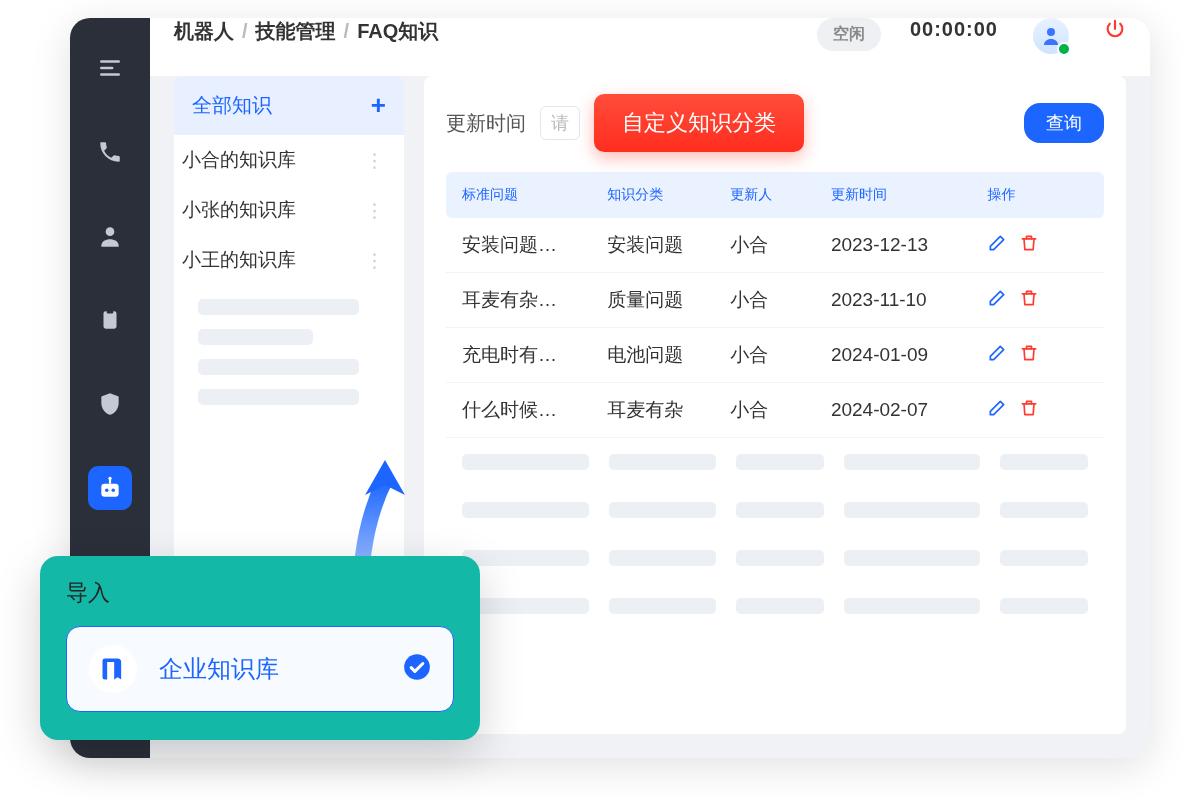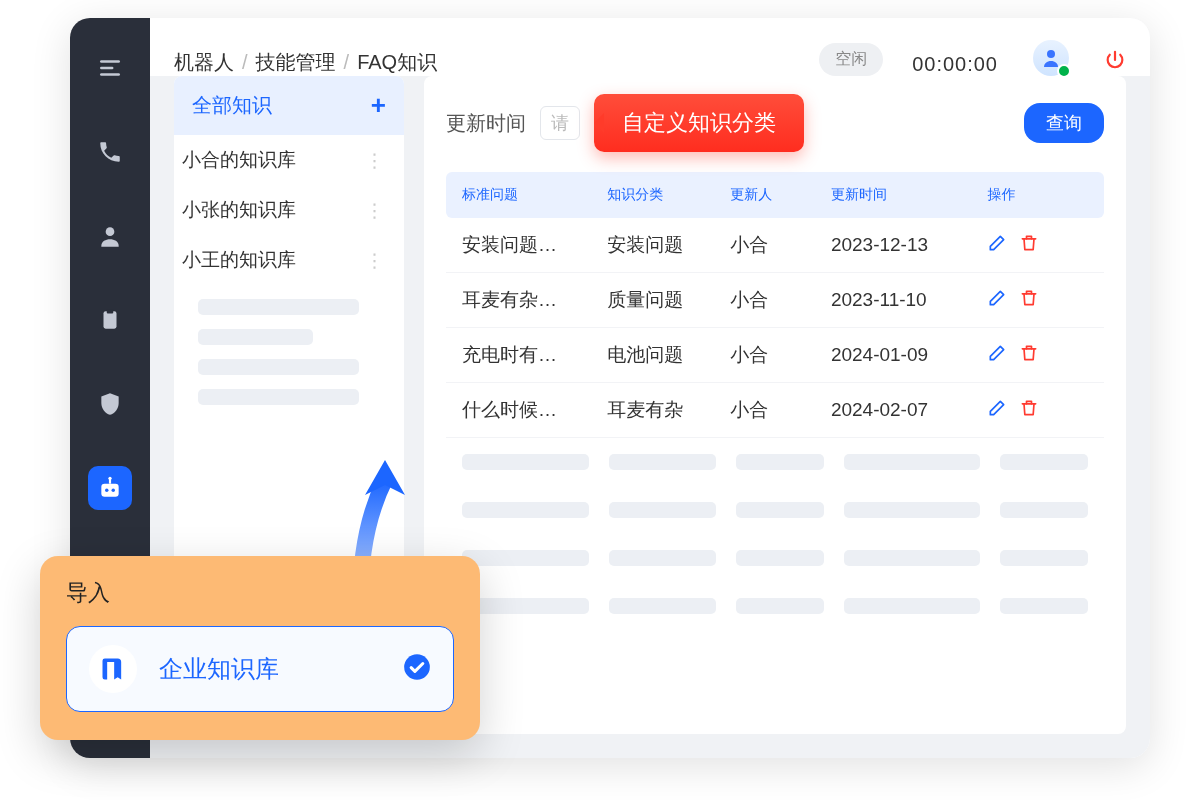--- a/index.html
+++ b/index.html
@@ -10,21 +10,21 @@
 
 .sidebar { width: 80px; background: #2a2f3a; display: flex; flex-direction: column; align-items: center; padding-top: 28px; gap: 40px; }
 .sidebar-icon { width: 44px; height: 44px; display: flex; align-items: center; justify-content: center; border-radius: 10px; color: #c4c9d4; cursor: pointer; }
 .sidebar-icon.active { background: #1c66ff; color: #fff; }
 .sidebar-icon svg { width: 26px; height: 26px; }
 
 
 .main { flex: 1; display: flex; flex-direction: column; background: #f0f2f5; }
 
 
-.topbar { height: 58px; background: #fff; display: flex; align-items: flex-end; padding: 0 24px; gap: 17px; font-size: 20px; color: #333; }
+.topbar { height: 58px; background: #fff; display: flex; align-items: flex-start; padding: 0 24px; gap: 17px; font-size: 20px; color: #333; font-weight: bold; }
 .breadcrumb { display: flex; align-items: center; gap: 8px; }
 .breadcrumb .sep { color: #bbb; }
 .topbar-spacer { flex: 1; }
 .status-pill { background: #eef0f3; color: #888; font-size: 16px; padding: 6px 16px; border-radius: 18px; }
 .timer { font-size: 20px; color: #333; margin-left: 12px; letter-spacing: 1px; }
 .avatar { width: 36px; height: 36px; border-radius: 50%; background: linear-gradient(#e8f2ff,#cfe4ff); margin-left: 18px; position: relative; display:flex; align-items:center; justify-content:center;}
 .avatar svg{width:24px;height:24px;}
 .avatar .dot { position: absolute; right: -2px; bottom: -2px; width: 14px; height: 14px; background: #00b24a; border: 2px solid #fff; border-radius: 50%; }
 .power-icon { margin-left: 18px; color: #ff3b30; cursor: pointer; }
 .power-icon svg{width:22px;height:22px;}
@@ -62,21 +62,21 @@
 .trow { display:grid; grid-template-columns: 1.3fr 1.1fr 0.9fr 1.4fr 0.9fr; padding: 14px 16px; font-size:19px; color:#333; align-items:center; border-bottom:1px solid #f2f3f6;}
 .trow .ops { display:flex; gap:12px; }
 .op-edit{color:#1c66ff; cursor:pointer;}
 .op-del{color:#ff3b30; cursor:pointer;}
 .op-edit svg,.op-del svg{width:20px;height:20px;}
 .ellip{white-space:nowrap; overflow:hidden; text-overflow:ellipsis;}
 .trow-ghost { display:grid; grid-template-columns: 1.3fr 1.1fr 0.9fr 1.4fr 0.9fr; padding: 16px; gap:20px;}
 .cell-ghost{height:16px; background:#eceff4; border-radius:5px;}
 
 
-.import-pop { position:absolute; left:40px; top:556px; width:440px; background:#fdba74; border-radius:18px; box-shadow:0 14px 45px rgba(0,0,0,0.18); padding:22px 26px 28px; z-index:5;}
+.import-pop { position:absolute; left:40px; top:556px; width:440px; background:#14b8a6; border-radius:18px; box-shadow:0 14px 45px rgba(0,0,0,0.18); padding:22px 26px 28px; z-index:5;}
 .import-title{font-size:22px; color:#222; margin-bottom:18px;}
 .import-item{border:1.5px solid #1c66ff; border-radius:14px; padding:18px 22px; display:flex; align-items:center; gap:22px; background:#f7faff; cursor:pointer;}
 .import-icon{width:48px;height:48px;border-radius:50%;background:#fff;display:flex;align-items:center;justify-content:center;color:#1c66ff;}
 .import-icon svg{width:28px;height:28px;}
 .import-label{flex:1;font-size:24px;color:#1c66ff;}
 .import-check{color:#1c66ff;}
 .import-check svg{width:28px;height:28px;}
 
 
 .arrow-deco{position:absolute; left:340px; top:450px; z-index:4; color:#3a74ff; pointer-events:none;}

